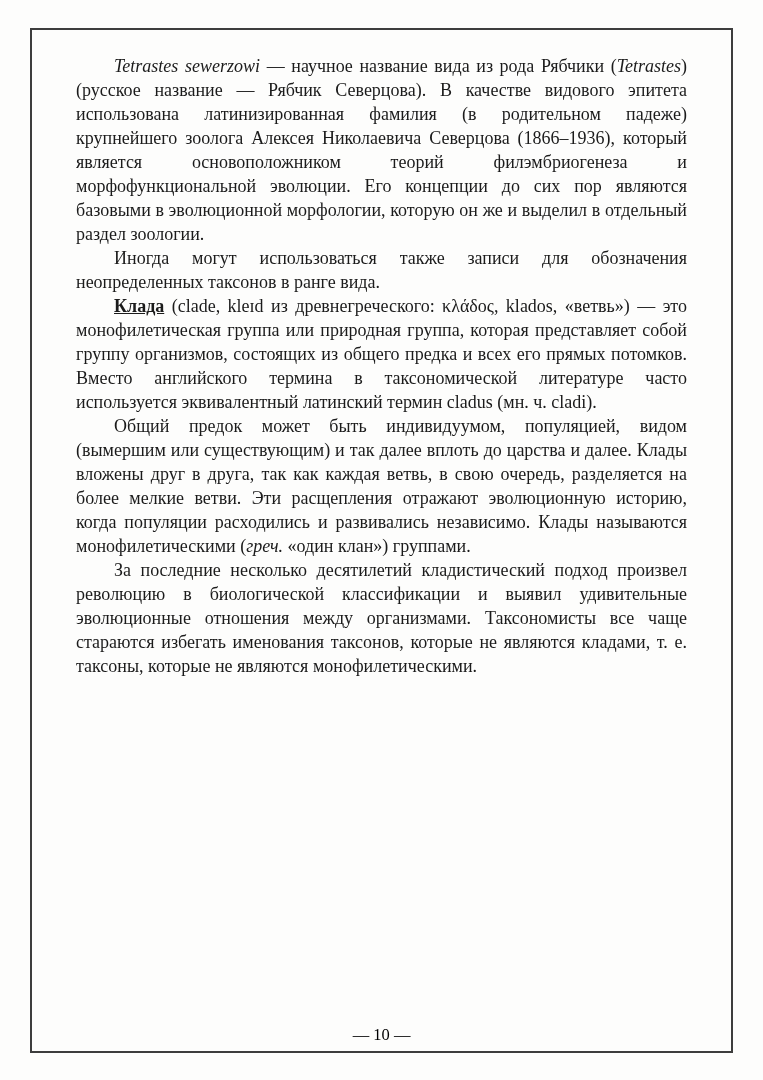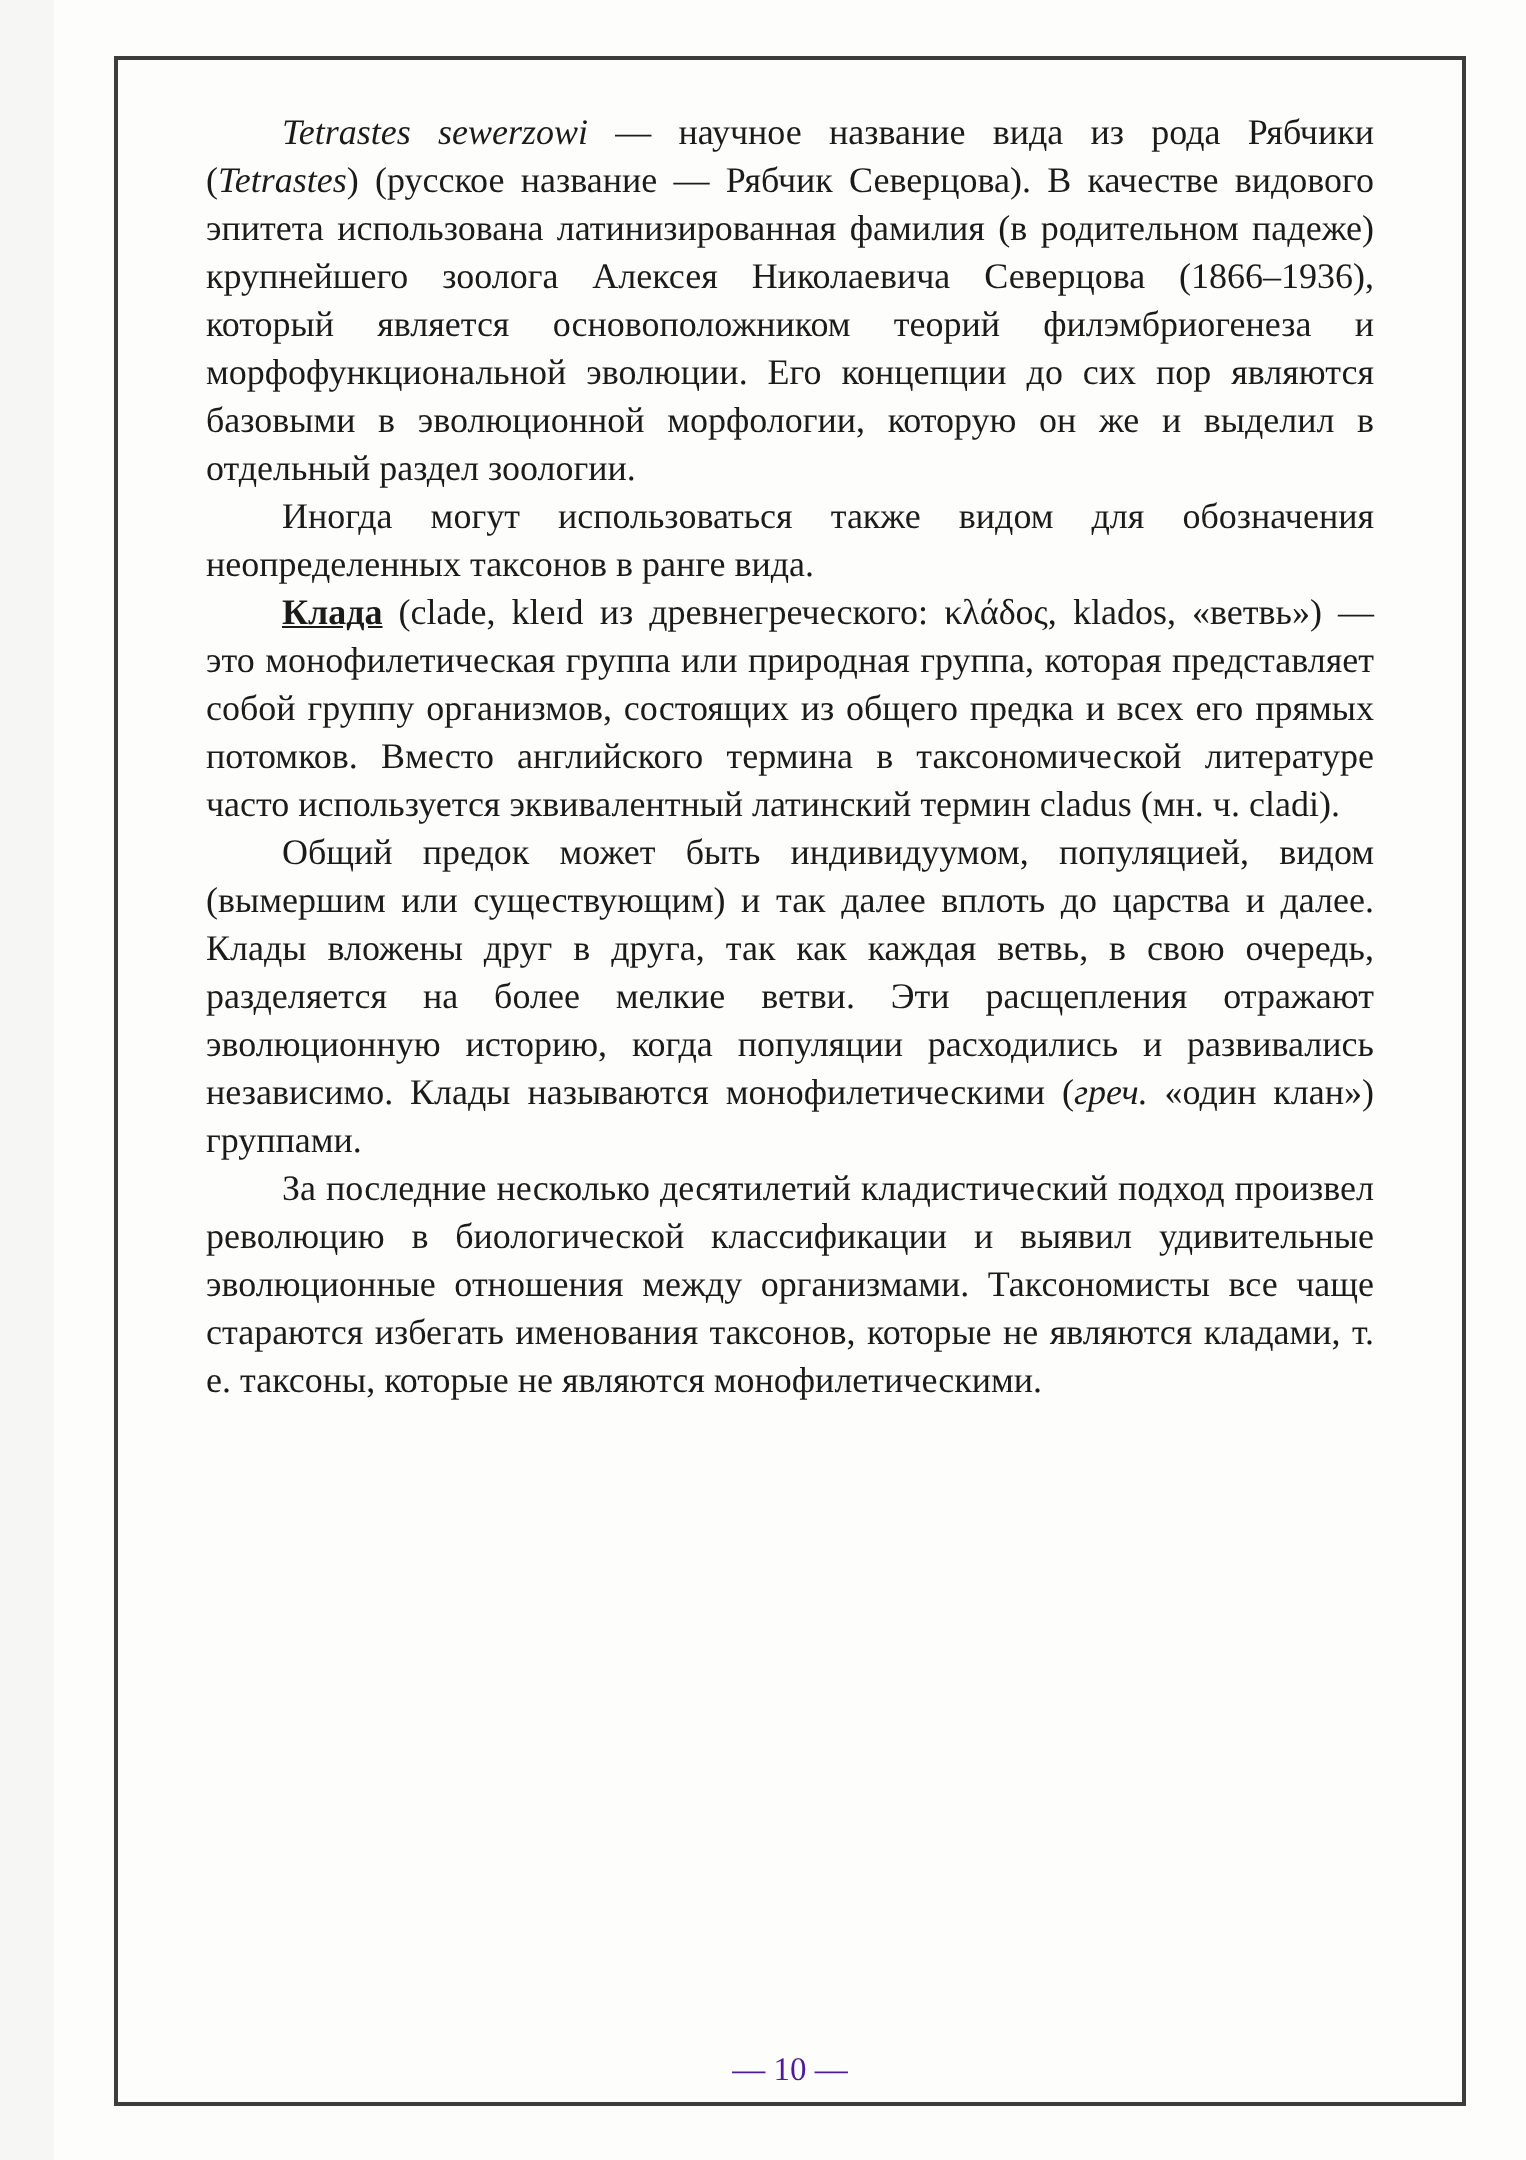--- a/index.html
+++ b/index.html
@@ -11,21 +11,20 @@
     height: 1080px;
     position: relative;
     background: #f6f6f4;
     font-family: "Liberation Serif", "DejaVu Serif", serif;
     overflow: hidden;
   }
   .page {
     position: absolute;
     inset: 0;
     background: #fdfdfc;
-    margin-left: 27px;
   }
   .frame {
     position: absolute;
     left: 30px;
     right: 30px;
     top: 28px;
     bottom: 27px;
     border: 2px solid #3d3d3d;
   }
   .text-block {
@@ -46,30 +45,30 @@
   }
   .run-i { font-style: italic; }
   .run-b { font-weight: 700; text-decoration: underline; }
   .footer {
     position: absolute;
     left: 0;
     right: 0;
     bottom: 6px;
     text-align: center;
     font-size: 16.5px;
-    color: #4c1d95;
+    color: #000000;
   }
 </style>
 </head>
 <body>
 
 <div class="page">
   <div class="frame">
     <div class="text-block">
       <p class="para"><span class="run-i">Tetrastes sewerzowi</span><span> — научное название вида из рода Рябчики (</span><span class="run-i">Tetrastes</span><span>) (русское название — Рябчик Северцова). В качестве видового эпитета использована латинизированная фамилия (в родительном падеже) крупнейшего зоолога Алексея Николаевича Северцова (1866–1936), который является основоположником теорий филэмбриогенеза и морфофункциональной эволюции. Его концепции до сих пор являются базовыми в эволюционной морфологии, которую он же и выделил в отдельный раздел зоологии.</span></p>
-      <p class="para"><span>Иногда могут использоваться также видом для обозначения неопределенных таксонов в ранге вида.</span></p>
+      <p class="para"><span>Иногда могут использоваться также записи для обозначения неопределенных таксонов в ранге вида.</span></p>
       <p class="para"><span class="run-b">Клада</span><span> (clade, kleɪd из древнегреческого: κλάδος, klados, «ветвь») — это монофилетическая группа или природная группа, которая представляет собой группу организмов, состоящих из общего предка и всех его прямых потомков. Вместо английского термина в таксономической литературе часто используется эквивалентный латинский термин cladus (мн. ч. cladi).</span></p>
       <p class="para"><span>Общий предок может быть индивидуумом, популяцией, видом (вымершим или существующим) и так далее вплоть до царства и далее. Клады вложены друг в друга, так как каждая ветвь, в свою очередь, разделяется на более мелкие ветви. Эти расщепления отражают эволюционную историю, когда популяции расходились и развивались независимо. Клады называются монофилетическими (</span><span class="run-i">греч.</span><span> «один клан») группами.</span></p>
       <p class="para"><span>За последние несколько десятилетий кладистический подход произвел революцию в биологической классификации и выявил удивительные эволюционные отношения между организмами. Таксономисты все чаще стараются избегать именования таксонов, которые не являются кладами, т. е. таксоны, которые не являются монофилетическими.</span></p>
     </div>
     <div class="footer">— 10 —</div>
   </div>
 </div>
 
 </body></html>

